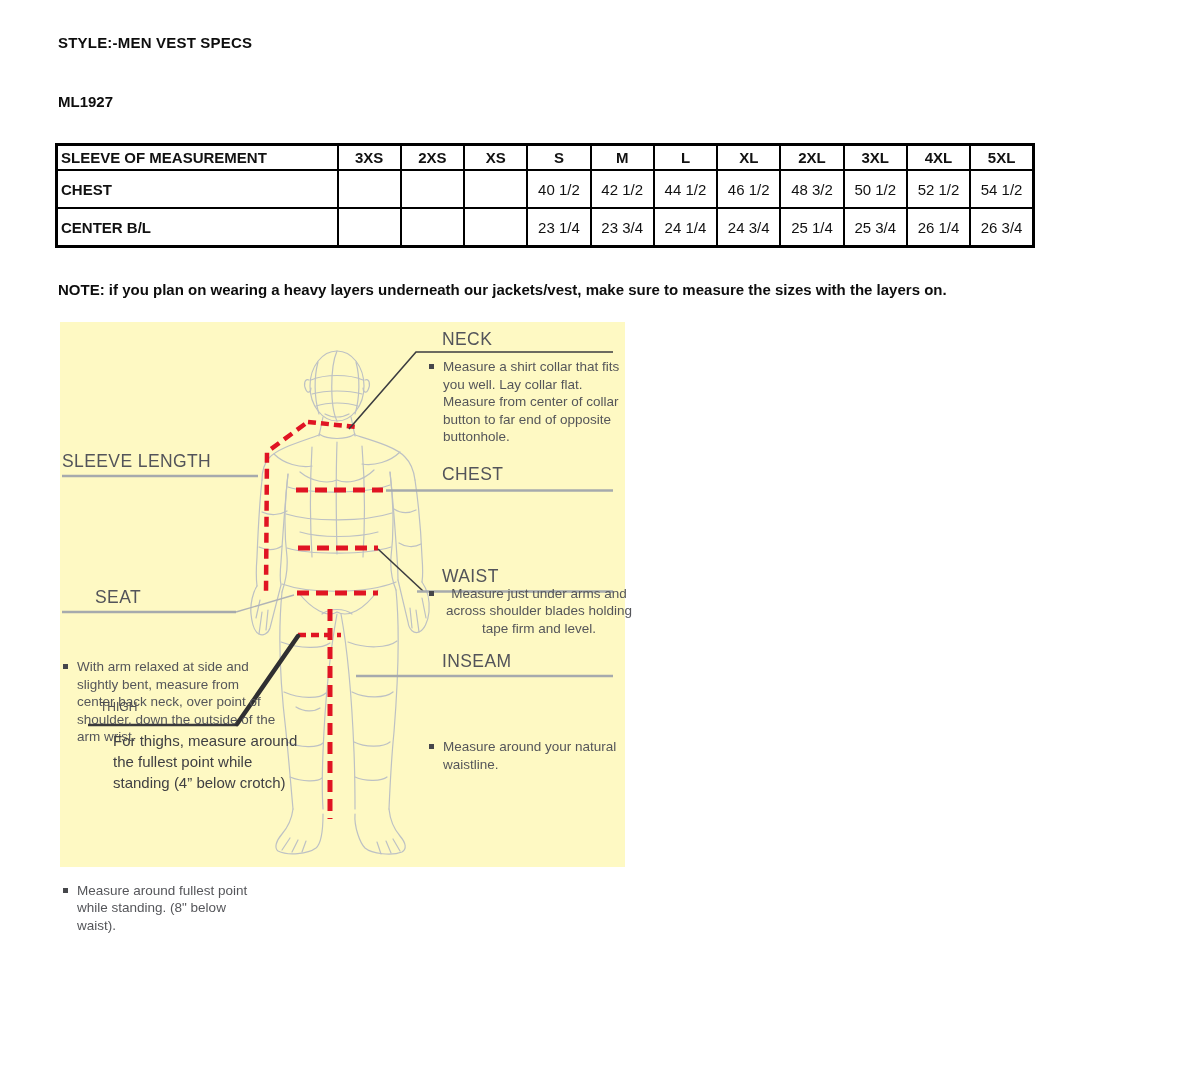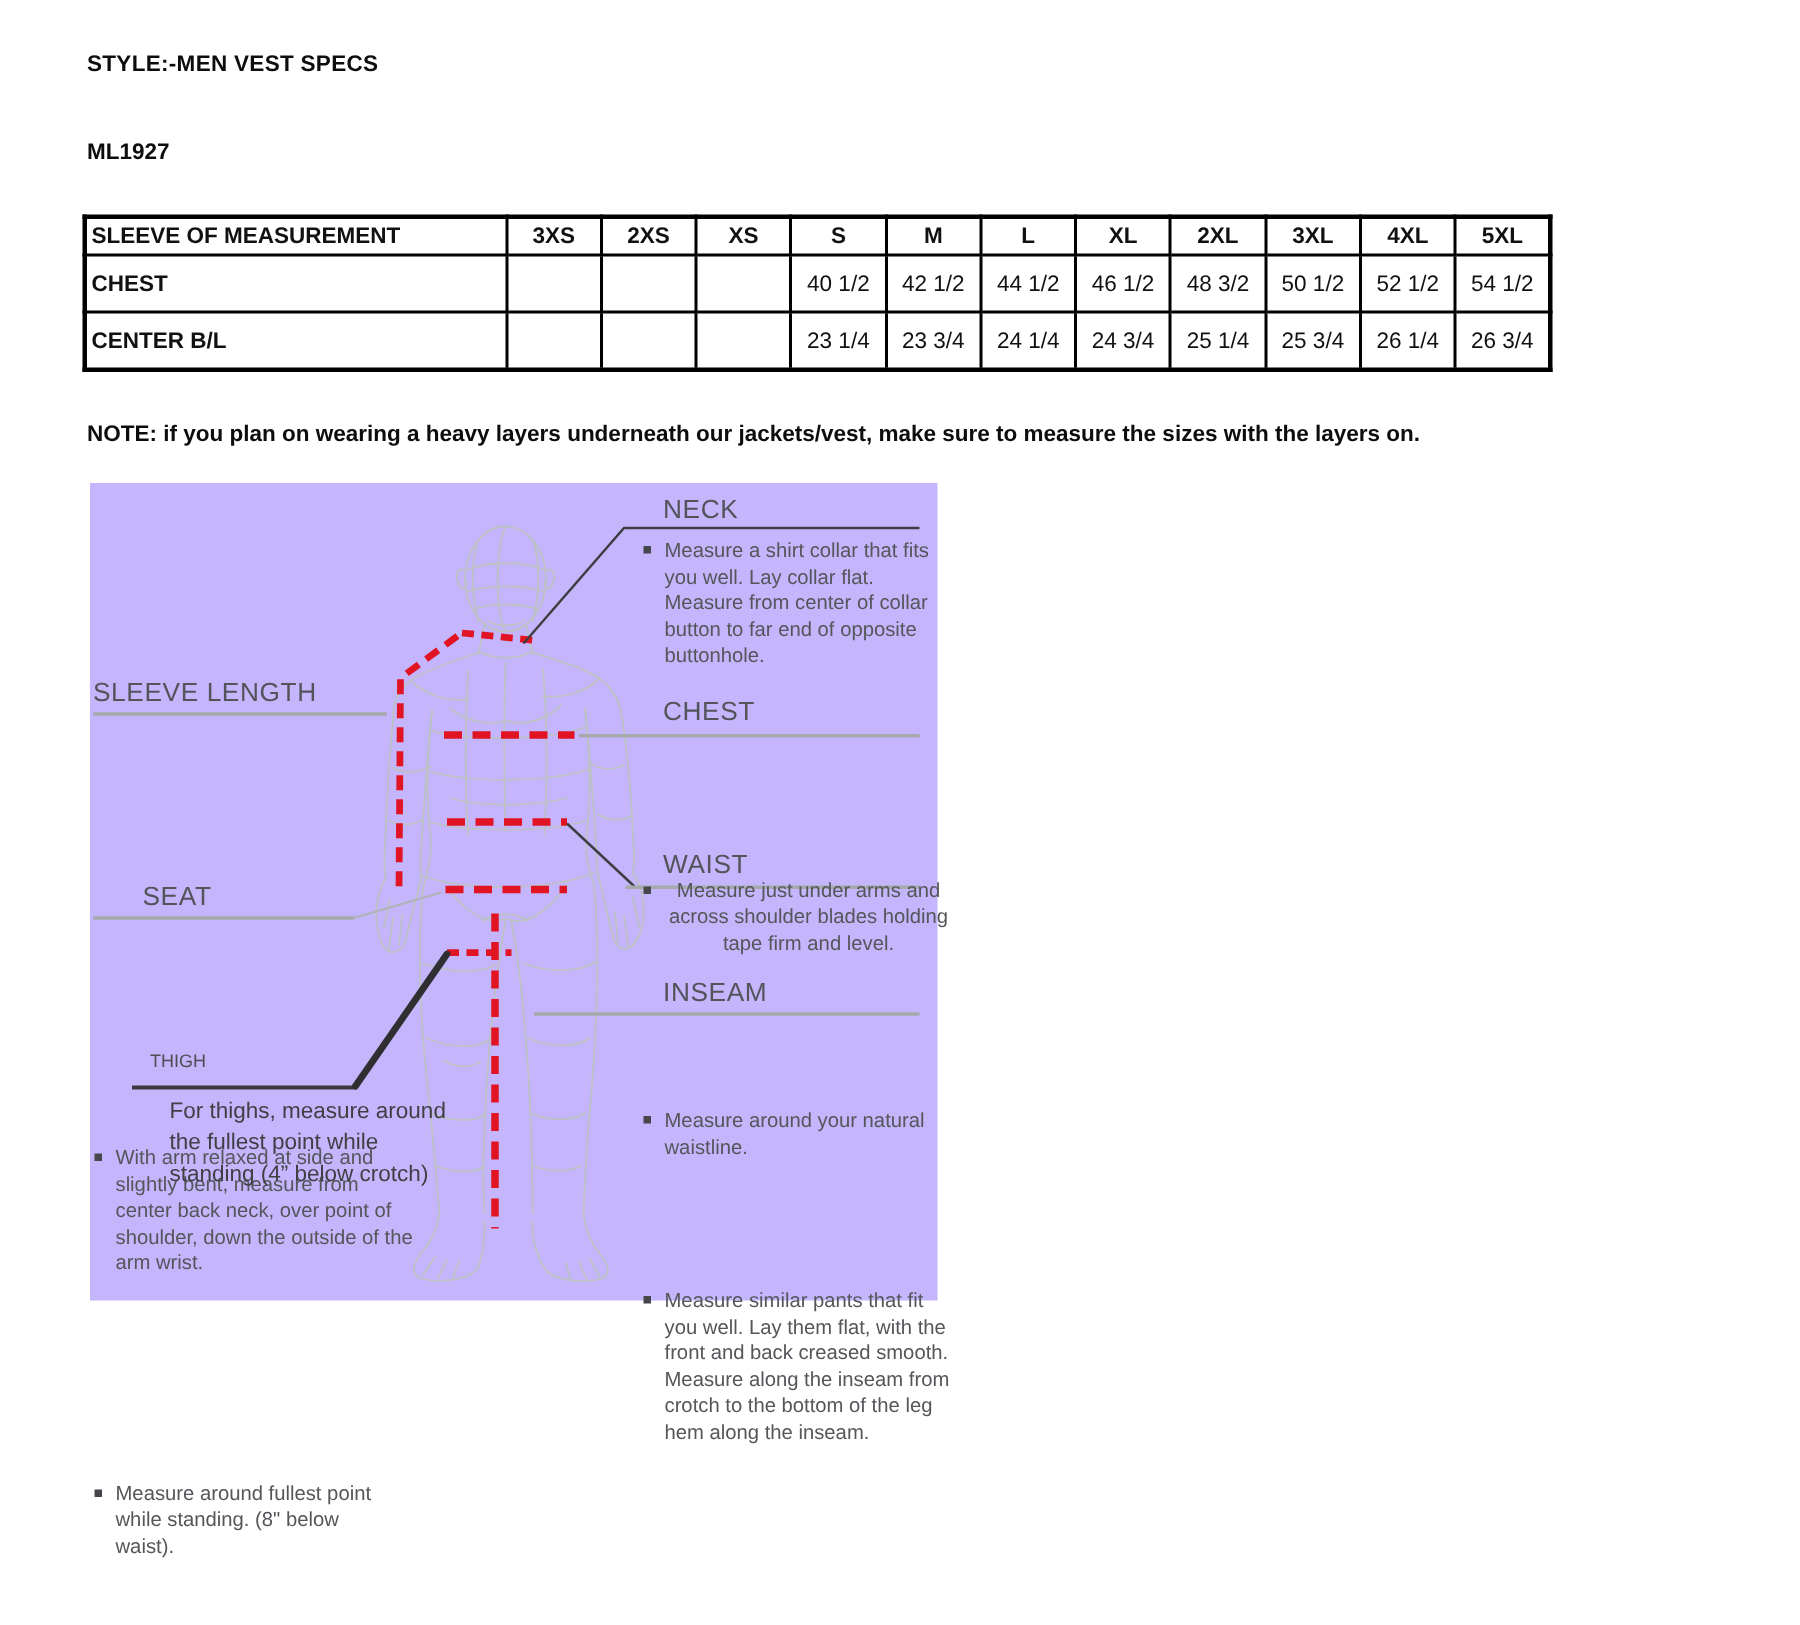--- a/index.html
+++ b/index.html
@@ -17,21 +17,21 @@
     border:3px solid #000;
   }
   table.size-table th, table.size-table td{
     border:2px solid #000;padding:0 2px;font-size:15px;white-space:nowrap;overflow:hidden;
   }
   table.size-table th{height:23px;font-weight:bold;text-align:center;}
   table.size-table th.pom{text-align:left;padding-left:3px;}
   table.size-table td{height:36px;text-align:center;font-weight:normal;}
   table.size-table td.rowlab{text-align:left;font-weight:bold;padding-left:3px;}
 
-  .diagram{position:absolute;left:60px;top:322px;width:565px;height:545px;background:#c4b5fd;}
+  .diagram{position:absolute;left:60px;top:322px;width:565px;height:545px;background:#fef9c3;}
   .diagram svg{position:absolute;left:0;top:0;z-index:1;}
   .dg-sec{position:absolute;z-index:2;}
   .dg-head{font-size:17.5px;color:#53545a;letter-spacing:.4px;line-height:22px;white-space:nowrap;}
   .dg-text{font-size:13.5px;color:#55565a;line-height:17.5px;}
   .bullet{position:relative;padding-left:15px;}
   .bullet:before{content:"";position:absolute;left:1px;top:6px;width:5px;height:5px;background:#46474b;}
   .thigh-head{font-size:12px;color:#4c4d51;line-height:22px;margin-left:10px;}
   .thigh-text{font-size:15px;color:#404044;line-height:21px;margin-left:20px;}
 </style>
 </head>
@@ -198,23 +198,20 @@
   <div class="dg-sec" style="left:382px;top:243px;">
     <div class="dg-head">WAIST</div>
   </div>
   <div class="dg-sec dg-text bullet" style="left:368px;top:276px;width:180px;">
     <span>Measure around your natural waistline.</span>
   </div>
 
   <div class="dg-sec" style="left:382px;top:328px;">
     <div class="dg-head">INSEAM</div>
   </div>
-  <div class="dg-sec dg-text bullet" style="left:368px;top:361px;width:196px;">
-    <span>Measure similar pants that fit you well. Lay them flat, with the front and back creased smooth. Measure along the inseam from crotch to the bottom of the leg hem along the inseam.</span>
-  </div>
 
   <div class="dg-sec" style="left:2px;top:128px;">
     <div class="dg-head">SLEEVE LENGTH</div>
   </div>
   <div class="dg-sec dg-text bullet" style="left:2px;top:161px;width:200px;">
     <span>With arm relaxed at side and slightly bent, measure from center back neck, over point of shoulder, down the outside of the arm wrist.</span>
   </div>
 
   <div class="dg-sec" style="left:2px;top:264px;margin-left:33px;">
     <div class="dg-head">SEAT</div>

